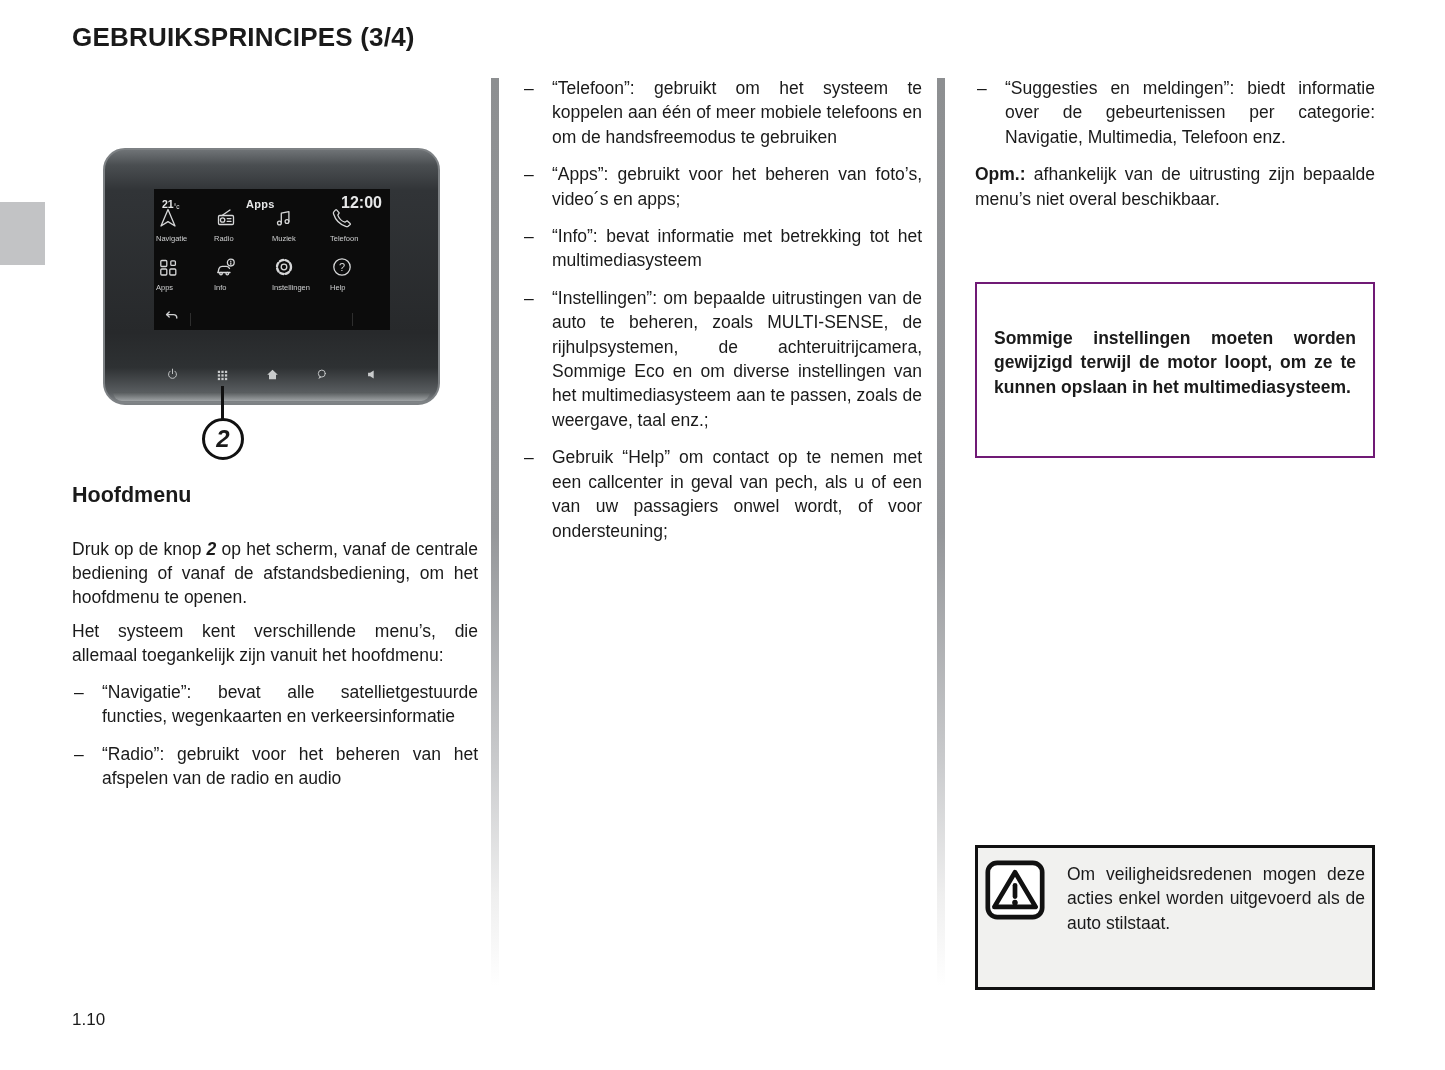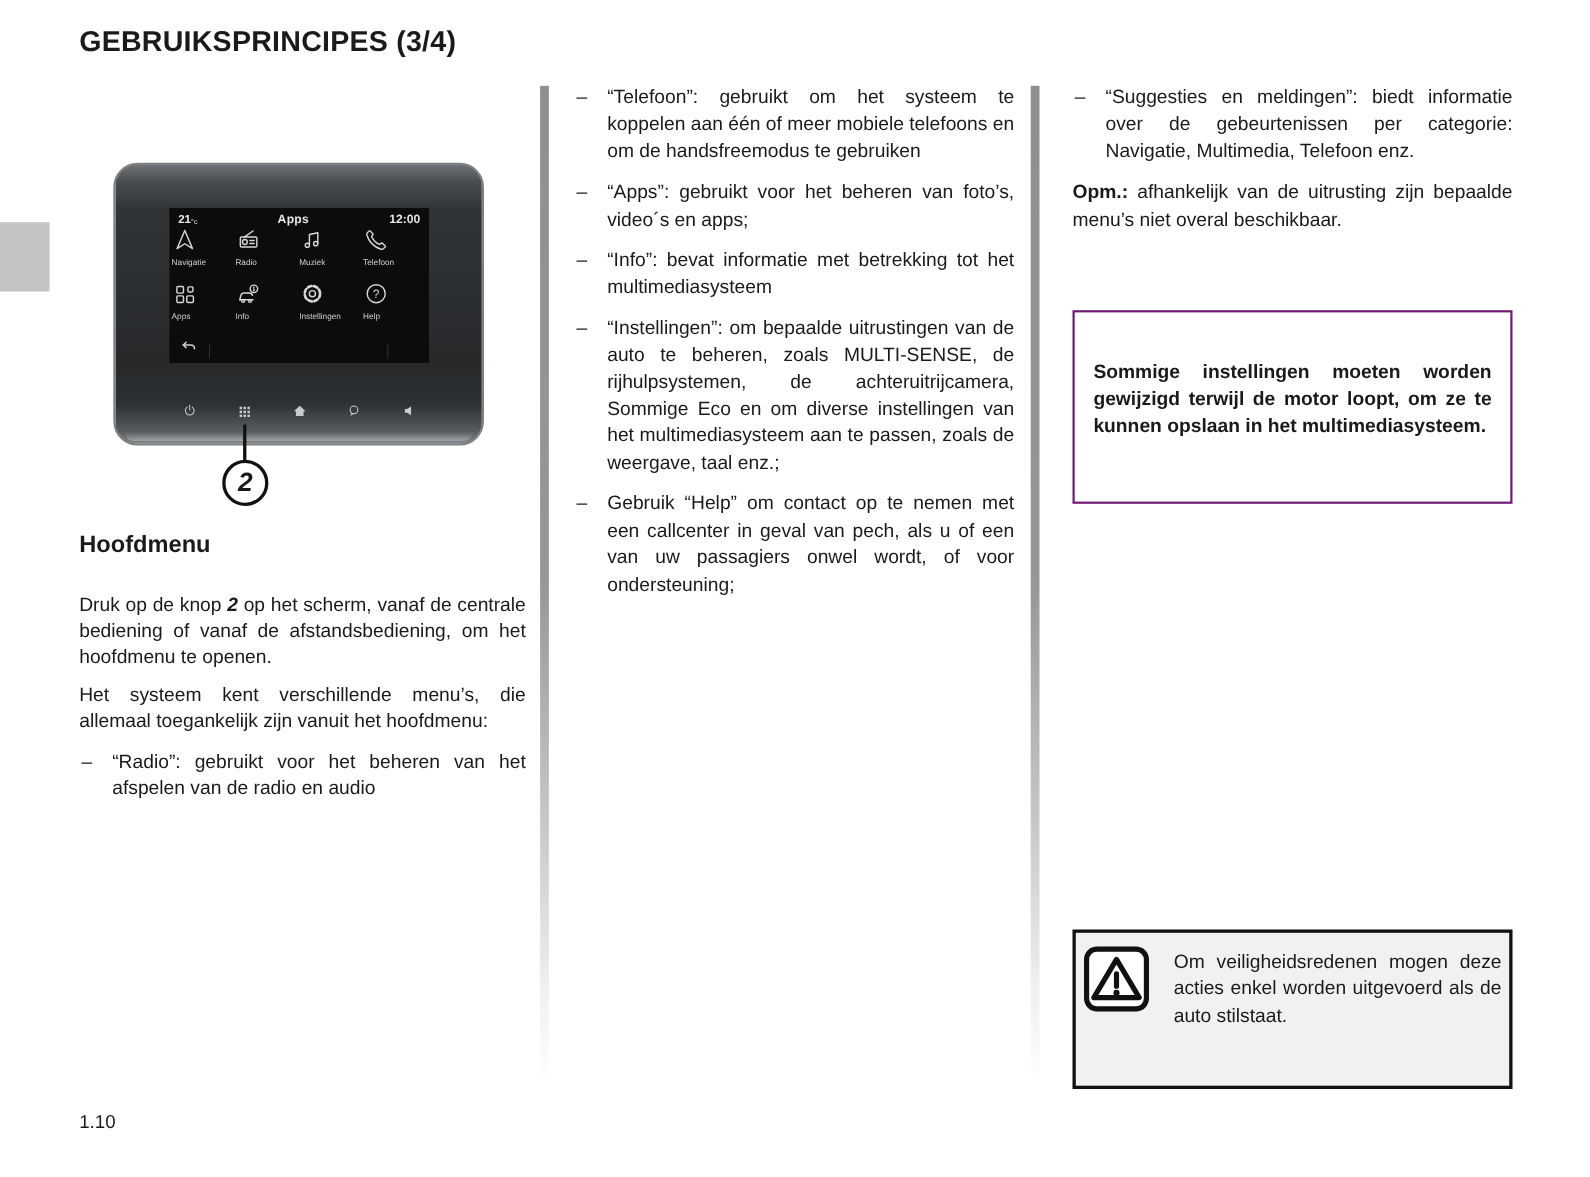--- a/index.html
+++ b/index.html
@@ -19,21 +19,21 @@
   .device{position:absolute;left:103px;top:148px;width:337px;height:257px;border-radius:22px;
           border:2px solid #7d8184;box-sizing:border-box;
           background:linear-gradient(180deg,#6f7376 0%,#4a4e51 6%,#313437 16%,#27292b 72%,#2e3133 86%,#5a5e61 96%,#83878a 100%);}
   .device::after{content:"";position:absolute;left:8px;right:8px;bottom:2px;height:9px;border-radius:0 0 16px 16px;
           background:linear-gradient(#54585a,#9fa3a5);}
   .screen{position:absolute;left:49px;top:39px;width:236px;height:141px;background:#0c0c0c;}
   .statusbar{display:flex;justify-content:space-between;align-items:baseline;color:#e6e7e8;padding:5px 8px 0 8px;}
   .temp{font-size:10.5px;font-weight:bold;}
   .temp-unit{font-size:6.5px;font-weight:normal;position:relative;top:1px;}
   .screen-title{font-size:11px;font-weight:bold;letter-spacing:.3px;}
-  .clock{font-size:11px;font-weight:bold;}
+  .clock{font-size:16px;font-weight:bold;}
   .icon-grid{position:absolute;left:2px;right:2px;top:17px;display:grid;grid-template-columns:repeat(4,1fr);row-gap:12px;}
   .menu-cell{display:flex;flex-direction:column;gap:2px;color:#cfd0d1;font-size:7.5px;}
   .menu-cell svg{width:24px;height:24px;stroke:#d6d7d8;fill:none;stroke-width:1.3;stroke-linecap:round;stroke-linejoin:round;}
   .back-btn{position:absolute;left:8px;bottom:4px;}
   .back-btn svg{width:17px;height:14px;stroke:#cfd0d1;fill:none;stroke-width:1.4;stroke-linecap:round;stroke-linejoin:round;}
   .screen-tick{position:absolute;bottom:4px;width:1px;height:13px;background:#2e2e2e;}
   .bezel-row{position:absolute;left:60px;right:59px;bottom:17px;display:flex;justify-content:space-between;align-items:center;}
   .bezel-row svg{width:15px;height:15px;stroke:#c9cbcc;fill:none;stroke-width:1.5;stroke-linecap:round;stroke-linejoin:round;}
   .bezel-row .filled{fill:#c9cbcc;stroke:none;}
   .callout-line{position:absolute;left:221px;top:386px;width:3px;height:34px;background:#111;}
@@ -192,20 +192,21 @@
   <div class="callout-line"></div>
   <div class="callout-circle">2</div>
 
   <div class="heading">Hoofdmenu</div>
 
   <p class="abs body-text p1"><span>Druk op de knop </span><span class="knop-num">2</span><span> op het scherm, vanaf de centrale bediening of vanaf de afstandsbediening, om het hoofdmenu te openen.</span></p>
 
   <p class="abs body-text p2">Het systeem kent verschillende menu’s, die allemaal toegankelijk zijn vanuit het hoofdmenu:</p>
 
   <ul class="bullets abs body-text col1-bullets">
+    <li>“Navigatie”: bevat alle satellietgestuurde functies, wegenkaarten en verkeersinformatie</li>
     <li>“Radio”: gebruikt voor het beheren van het afspelen van de radio en audio</li>
   </ul>
 
   <ul class="bullets abs body-text col2">
     <li>“Telefoon”: gebruikt om het systeem te koppelen aan één of meer mobiele telefoons en om de handsfreemodus te gebruiken</li>
     <li>“Apps”: gebruikt voor het beheren van foto’s, video´s en apps;</li>
     <li>“Info”: bevat informatie met betrekking tot het multimediasysteem</li>
     <li>“Instellingen”: om bepaalde uitrustingen van de auto te beheren, zoals MULTI-SENSE, de rijhulpsystemen, de achteruitrijcamera, Sommige Eco en om diverse instellingen van het multimediasysteem aan te passen, zoals de weergave, taal enz.;</li>
     <li>Gebruik “Help” om contact op te nemen met een callcenter in geval van pech, als u of een van uw passagiers onwel wordt, of voor ondersteuning;</li>
   </ul>

